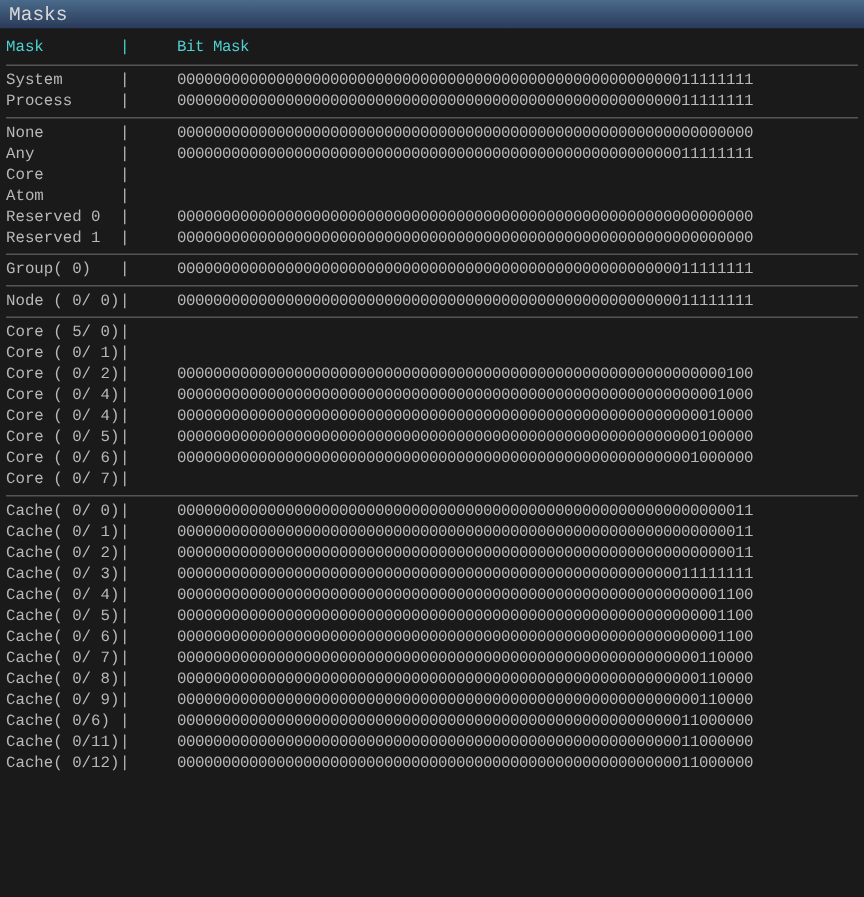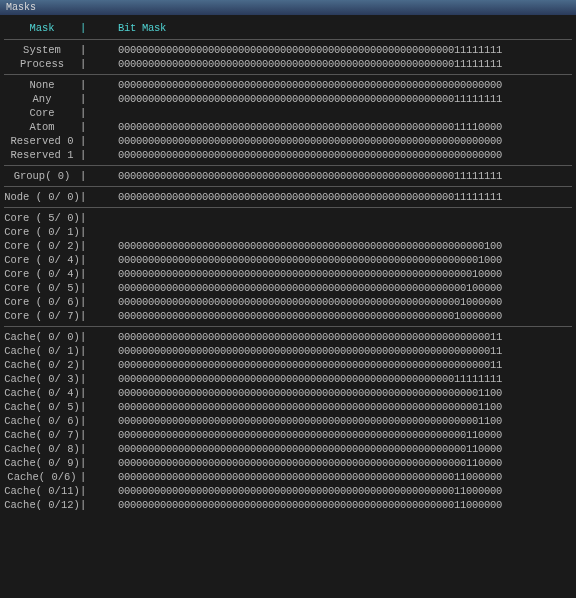--- a/index.html
+++ b/index.html
@@ -11,41 +11,40 @@
       background: #1a1a1a;
       font-family: 'Courier New', monospace;
       font-size: 10.5px;
       color: #b8b8b8;
       width: 576px;
     }
     .titlebar {
       background: linear-gradient(to bottom, #4a6a8a, #2a3a5a);
       color: #d8d8d8;
       padding: 2px 6px;
-      font-size: 10px;
+      font-size: 13px;
       border-bottom: 1px solid #1a1a1a;
     }
     .content {
       padding: 4px 4px 8px 4px;
     }
     .header-row {
       display: flex;
       color: #4fd0d0;
       padding: 2px 0;
     }
     .row {
       display: flex;
       padding: 1px 0;
       white-space: pre;
     }
     .col-label {
       width: 76px;
       flex-shrink: 0;
       white-space: pre;
-      text-align: center;
     }
     .col-sep {
       width: 14px;
       flex-shrink: 0;
       color: #b8b8b8;
     }
     .header-row .col-sep {
       color: #4fd0d0;
     }
     .col-bits {
@@ -74,36 +73,36 @@
     <span class="col-bits">Bit Mask</span>
   </div>
   <div class="divider"></div>
   <div id="groups-container">
       <div class="row"><span class="col-label">System</span><span class="col-sep">| </span><span class="col-bits">0000000000000000000000000000000000000000000000000000000011111111</span></div>
       <div class="row"><span class="col-label">Process</span><span class="col-sep">| </span><span class="col-bits">0000000000000000000000000000000000000000000000000000000011111111</span></div>
       <div class="divider"></div>
       <div class="row"><span class="col-label">None</span><span class="col-sep">| </span><span class="col-bits">0000000000000000000000000000000000000000000000000000000000000000</span></div>
       <div class="row"><span class="col-label">Any</span><span class="col-sep">| </span><span class="col-bits">0000000000000000000000000000000000000000000000000000000011111111</span></div>
       <div class="row"><span class="col-label">Core</span><span class="col-sep">| </span></div>
-      <div class="row"><span class="col-label">Atom</span><span class="col-sep">| </span><span class="col-bits">0000000000000000000000000000000000000000000000000000000011110000</span></div>
+      <div class="row"><span class="col-label">Atom</span><span class="col-sep">| </span></div>
       <div class="row"><span class="col-label">Reserved 0</span><span class="col-sep">| </span><span class="col-bits">0000000000000000000000000000000000000000000000000000000000000000</span></div>
       <div class="row"><span class="col-label">Reserved 1</span><span class="col-sep">| </span><span class="col-bits">0000000000000000000000000000000000000000000000000000000000000000</span></div>
       <div class="divider"></div>
       <div class="row"><span class="col-label">Group( 0)</span><span class="col-sep">| </span><span class="col-bits">0000000000000000000000000000000000000000000000000000000011111111</span></div>
       <div class="divider"></div>
       <div class="row"><span class="col-label">Node ( 0/ 0)</span><span class="col-sep">| </span><span class="col-bits">0000000000000000000000000000000000000000000000000000000011111111</span></div>
       <div class="divider"></div>
       <div class="row"><span class="col-label">Core ( 5/ 0)</span><span class="col-sep">| </span></div>
       <div class="row"><span class="col-label">Core ( 0/ 1)</span><span class="col-sep">| </span></div>
       <div class="row"><span class="col-label">Core ( 0/ 2)</span><span class="col-sep">| </span><span class="col-bits">0000000000000000000000000000000000000000000000000000000000000100</span></div>
       <div class="row"><span class="col-label">Core ( 0/ 4)</span><span class="col-sep">| </span><span class="col-bits">0000000000000000000000000000000000000000000000000000000000001000</span></div>
       <div class="row"><span class="col-label">Core ( 0/ 4)</span><span class="col-sep">| </span><span class="col-bits">0000000000000000000000000000000000000000000000000000000000010000</span></div>
       <div class="row"><span class="col-label">Core ( 0/ 5)</span><span class="col-sep">| </span><span class="col-bits">0000000000000000000000000000000000000000000000000000000000100000</span></div>
       <div class="row"><span class="col-label">Core ( 0/ 6)</span><span class="col-sep">| </span><span class="col-bits">0000000000000000000000000000000000000000000000000000000001000000</span></div>
-      <div class="row"><span class="col-label">Core ( 0/ 7)</span><span class="col-sep">| </span><span class="col-bits">0000000000000000000000000000000000000000000000000000000010000000</span></div>
+      <div class="row"><span class="col-label">Core ( 0/ 7)</span><span class="col-sep">| </span></div>
       <div class="divider"></div>
       <div class="row"><span class="col-label">Cache( 0/ 0)</span><span class="col-sep">| </span><span class="col-bits">0000000000000000000000000000000000000000000000000000000000000011</span></div>
       <div class="row"><span class="col-label">Cache( 0/ 1)</span><span class="col-sep">| </span><span class="col-bits">0000000000000000000000000000000000000000000000000000000000000011</span></div>
       <div class="row"><span class="col-label">Cache( 0/ 2)</span><span class="col-sep">| </span><span class="col-bits">0000000000000000000000000000000000000000000000000000000000000011</span></div>
       <div class="row"><span class="col-label">Cache( 0/ 3)</span><span class="col-sep">| </span><span class="col-bits">0000000000000000000000000000000000000000000000000000000011111111</span></div>
       <div class="row"><span class="col-label">Cache( 0/ 4)</span><span class="col-sep">| </span><span class="col-bits">0000000000000000000000000000000000000000000000000000000000001100</span></div>
       <div class="row"><span class="col-label">Cache( 0/ 5)</span><span class="col-sep">| </span><span class="col-bits">0000000000000000000000000000000000000000000000000000000000001100</span></div>
       <div class="row"><span class="col-label">Cache( 0/ 6)</span><span class="col-sep">| </span><span class="col-bits">0000000000000000000000000000000000000000000000000000000000001100</span></div>
       <div class="row"><span class="col-label">Cache( 0/ 7)</span><span class="col-sep">| </span><span class="col-bits">0000000000000000000000000000000000000000000000000000000000110000</span></div>
       <div class="row"><span class="col-label">Cache( 0/ 8)</span><span class="col-sep">| </span><span class="col-bits">0000000000000000000000000000000000000000000000000000000000110000</span></div>

